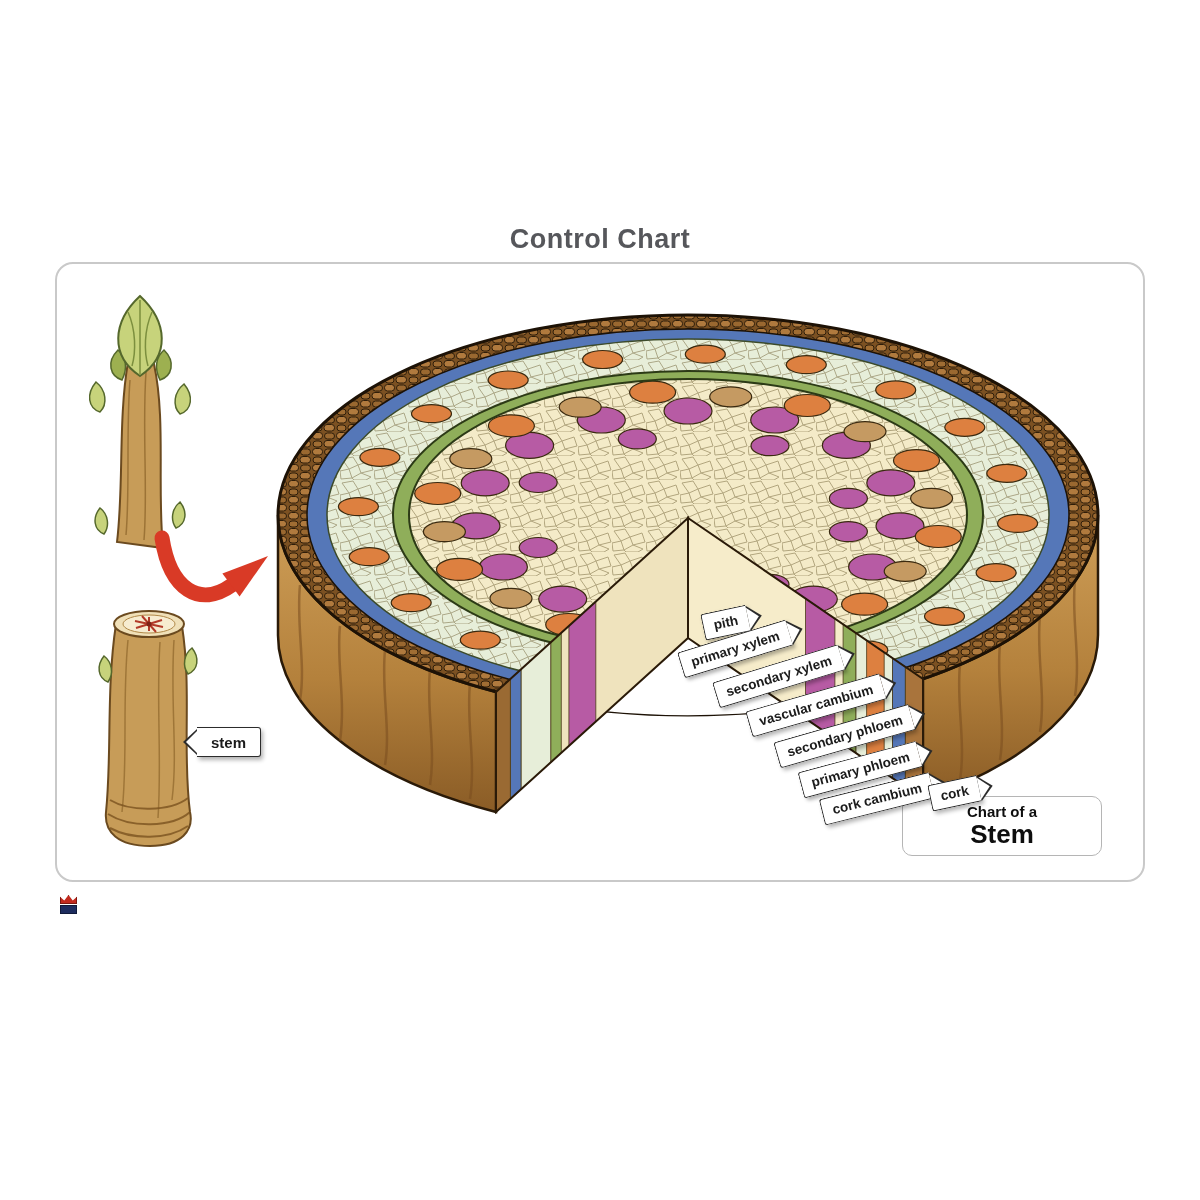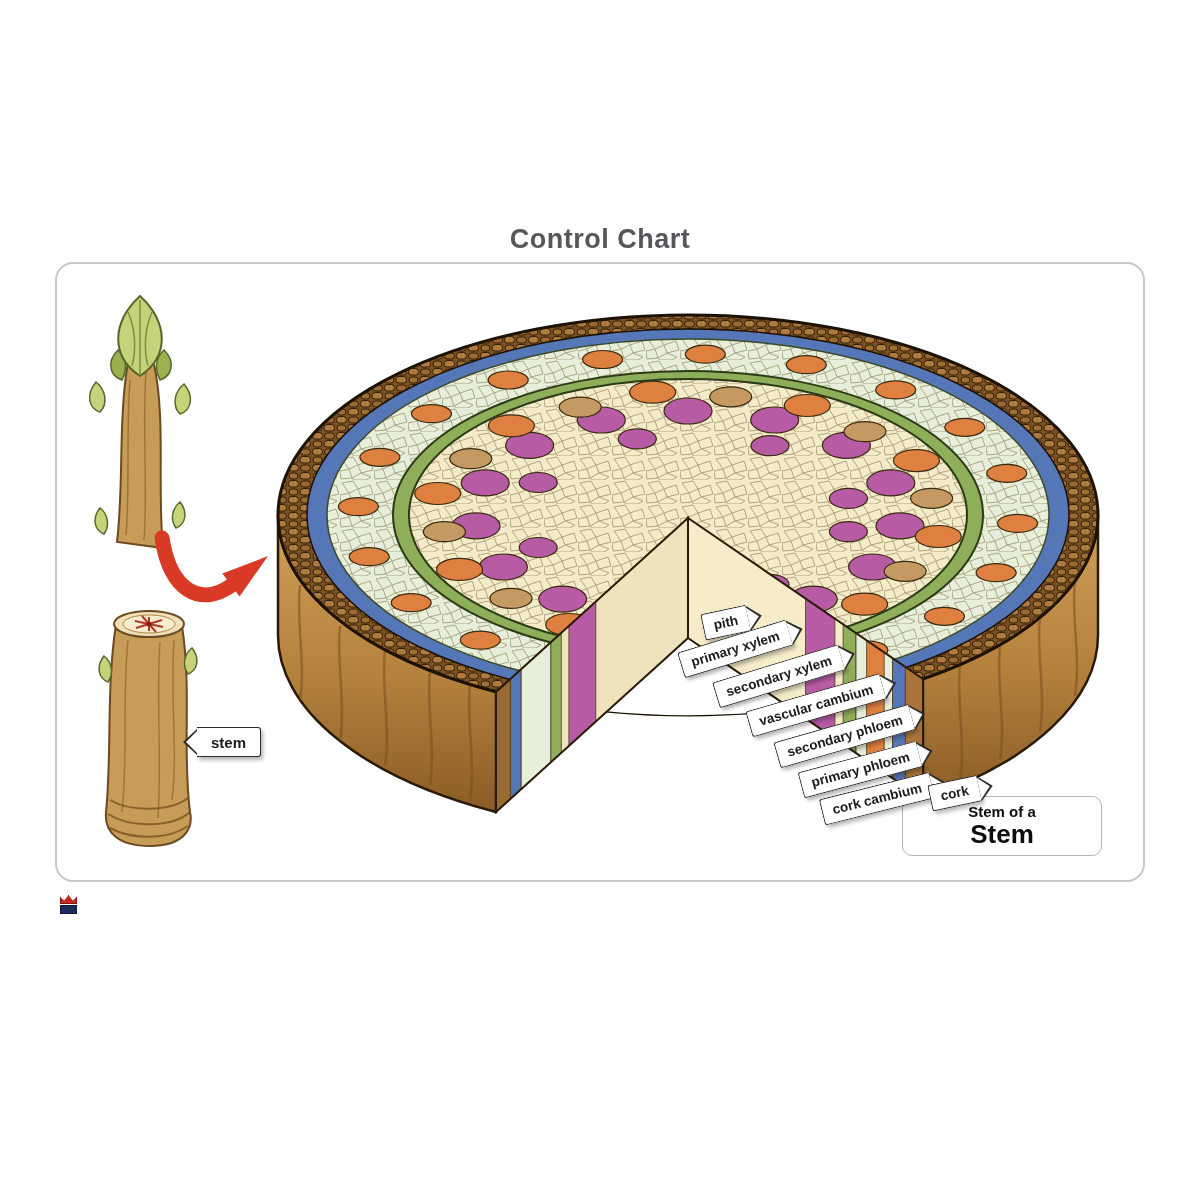--- a/index.html
+++ b/index.html
@@ -259,21 +259,21 @@
         <polygon points="866.6,640.4 884.2,652.4 884.2,772.4 866.6,760.4" fill="#dd8040"></polygon>
         <polygon points="892.5,658.0 905.4,666.9 905.4,786.9 892.5,778.0" fill="#5577b8"></polygon>
         <polygon points="905.4,666.9 923,679 923,799 905.4,786.9" fill="#a9743c"></polygon>
       </g>
       <polygon points="688,518 923,679 923,799 688,638" fill="none" stroke="#2a1a08" stroke-width="2"></polygon>
     </g>
     <path d="M688,518 L688,638" stroke="#2a1a08" stroke-width="2"></path>
   </svg>
 
   <div class="parts-box">
-    <div class="l1">Stem of a</div>
+    <div class="l1">Chart of a</div>
     <div class="l2">Stem</div>
   </div>
 
   <div class="tag pt-right" style="left:703px;top:614px;transform:rotate(-12deg)">
     <span>pith</span>
     </div>
   <div class="tag pt-right" style="left:681px;top:652px;transform:rotate(-17deg)">
     <span>primary xylem</span>
     </div>
   <div class="tag pt-right" style="left:716px;top:682px;transform:rotate(-17deg)">

